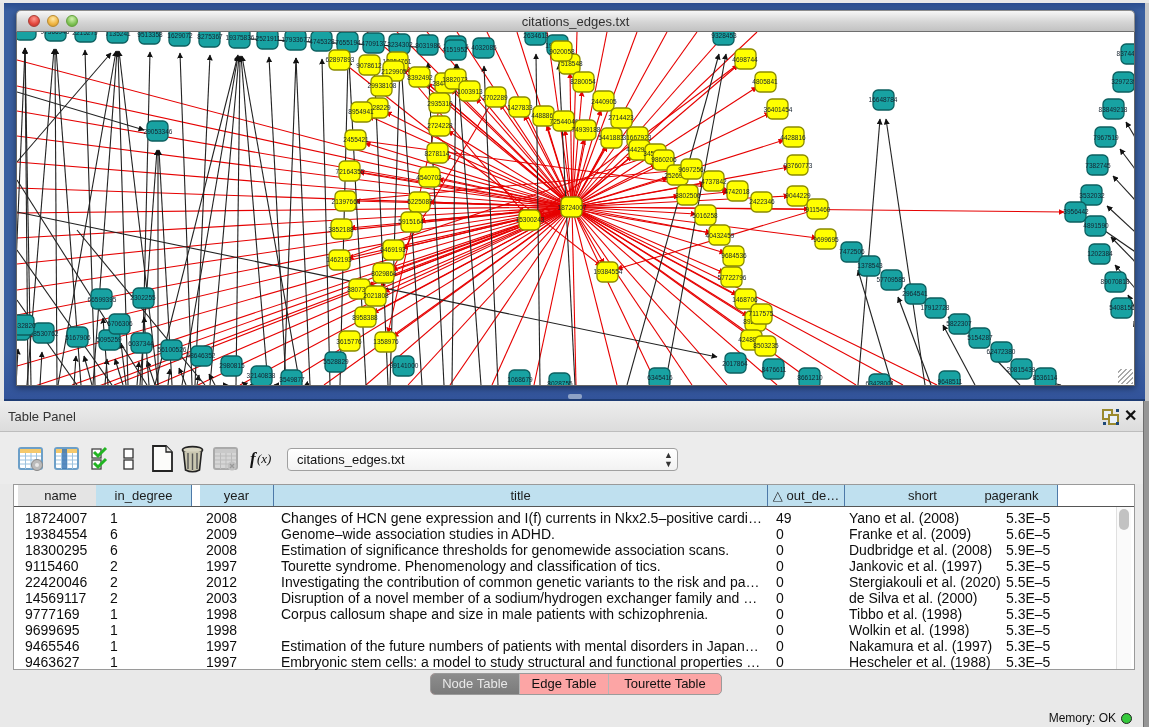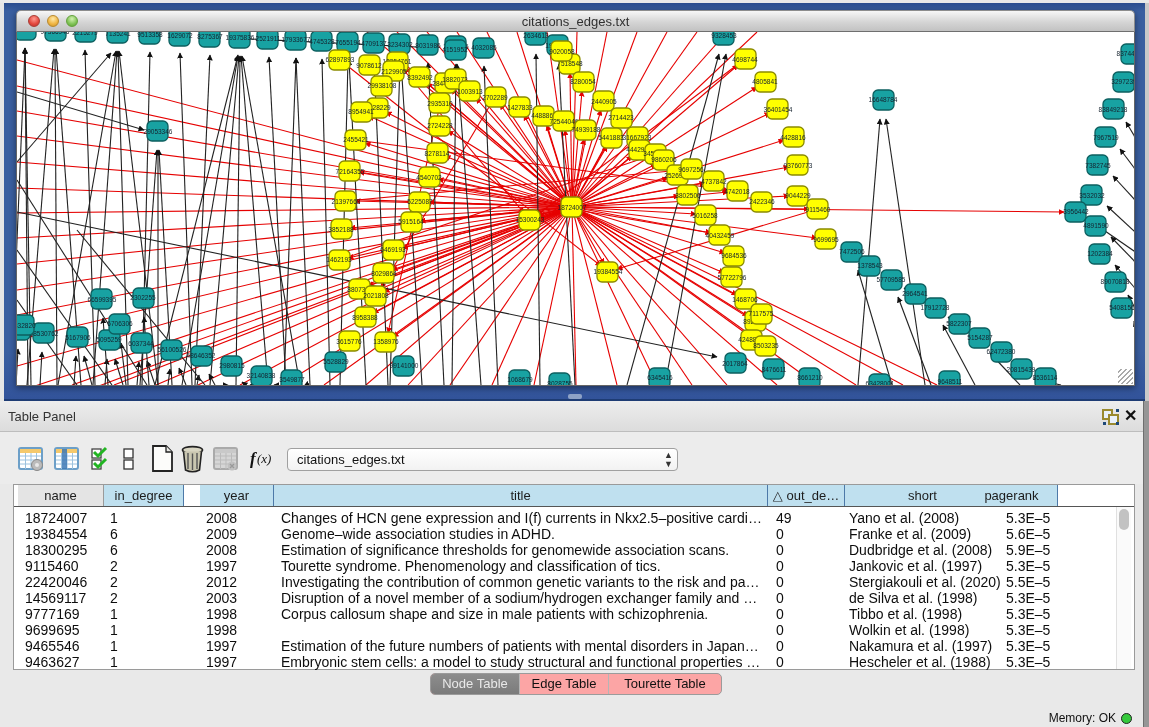--- a/index.html
+++ b/index.html
@@ -644,21 +644,21 @@
           </svg>
           <text x="236" y="22" font-family="Liberation Serif, serif" font-style="italic" font-weight="bold" font-size="17" fill="#111">f</text>
           <text x="243" y="21" font-family="Liberation Serif, serif" font-style="italic" font-size="13" fill="#111">(x)</text>
         </svg>
       </div>
     <div class="combo">citations_edges.txt<div class="ud">▲<br>▼</div></div>
   </div>
   <div class="tablebox">
       <div class="thead">
         <div class="hcell gray" style="left:4px;width:86px">name</div>
-        <div class="hcell" style="left:90px;width:80px">in_degree</div>
+        <div class="hcell" style="left:82px;width:96px">in_degree</div>
         <div class="hcell" style="left:186px;width:74px">year</div>
         <div class="hcell" style="left:260px;width:494px">title</div>
         <div class="hcell" style="left:754px;width:77px">△ out_de…</div>
         <div class="hcell" style="left:831px;width:156px">short</div>
         <div class="hcell" style="left:952px;width:92px">pagerank</div>
       </div>
       <div class="trow" style="top:25px">
         <div class="tcell" style="left:11px">18724007</div>
         <div class="tcell" style="left:96px">1</div>
         <div class="tcell" style="left:192px">2008</div>
@@ -702,21 +702,21 @@
         <div class="tcell" style="left:762px">0</div>
         <div class="tcell" style="left:835px">Stergiakouli et al. (2020)</div>
         <div class="tcell" style="left:992px">5.5E–5</div>
       </div>
       <div class="trow" style="top:105px">
         <div class="tcell" style="left:11px">14569117</div>
         <div class="tcell" style="left:96px">2</div>
         <div class="tcell" style="left:192px">2003</div>
         <div class="tcell e" style="left:267px;width:481px">Disruption of a novel member of a sodium/hydrogen exchanger family and DOCK3 is associated with ADHD</div>
         <div class="tcell" style="left:762px">0</div>
-        <div class="tcell" style="left:835px">de Silva et al. (1998)</div>
+        <div class="tcell" style="left:835px">de Silva et al. (2000)</div>
         <div class="tcell" style="left:992px">5.3E–5</div>
       </div>
       <div class="trow" style="top:121px">
         <div class="tcell" style="left:11px">9777169</div>
         <div class="tcell" style="left:96px">1</div>
         <div class="tcell" style="left:192px">1998</div>
         <div class="tcell e" style="left:267px;width:481px">Corpus callosum shape and size in male patients with schizophrenia.</div>
         <div class="tcell" style="left:762px">0</div>
         <div class="tcell" style="left:835px">Tibbo et al. (1998)</div>
         <div class="tcell" style="left:992px">5.3E–5</div>

